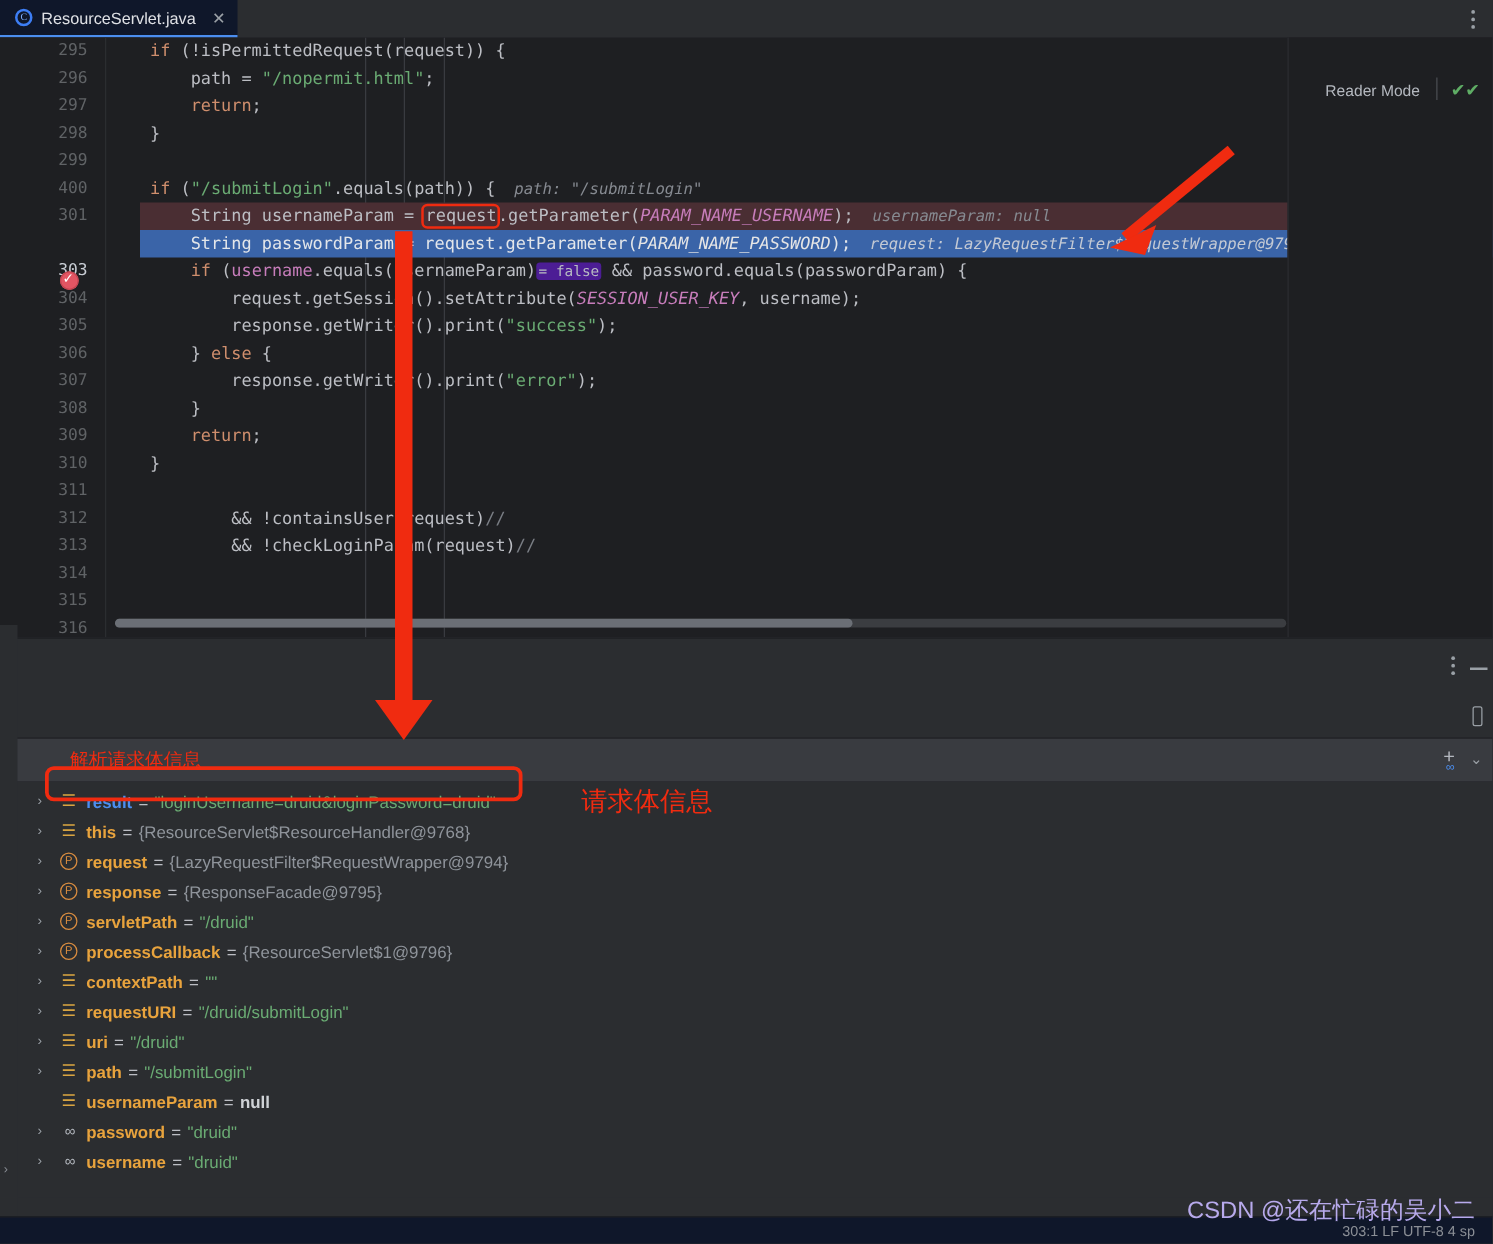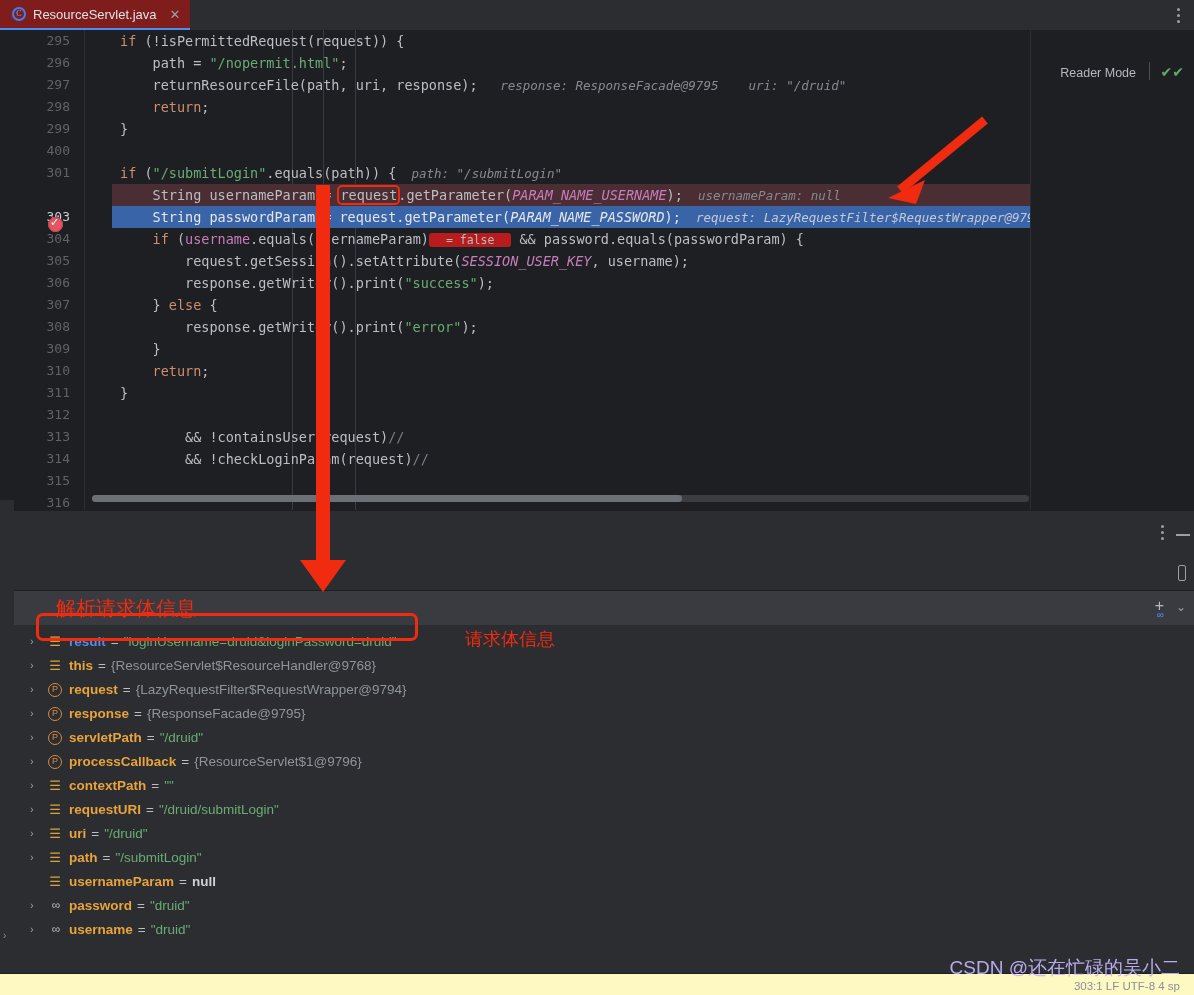--- a/index.html
+++ b/index.html
@@ -10,21 +10,21 @@
     font-family:"Liberation Sans", sans-serif;
     color:#dfe1e5;
     position:relative;
   }
 
   
   .tabbar { height:30px; background:#2b2d30; display:flex; align-items:stretch; position:relative; }
   .tab {
     display:flex; align-items:center; gap:7px;
     padding:0 10px 0 12px; height:30px;
-    background:#7f1d1d; color:#dfe1e5; font-size:13px;
+    background:#0f172a; color:#dfe1e5; font-size:13px;
     border-bottom:2px solid #4b8ef0;
     max-width:210px;
   }
   .tab .tablabel { white-space:nowrap; }
   .tab .tabclose { color:#9aa0a6; font-size:13px; margin-left:6px; cursor:pointer; }
   .class-icon { width:14px; height:14px; border-radius:50%; border:2px solid #3d7ef5; display:inline-block; position:relative; flex:0 0 auto;}
   .class-icon::after{ content:"C"; position:absolute; inset:0; font-size:8px; line-height:10px; text-align:center; color:#7fb0ff; font-family:"Liberation Serif",serif;}
   .kebab { position:absolute; right:8px; top:4px; width:16px; height:22px; display:flex; flex-direction:column; align-items:center; justify-content:center; gap:3px; cursor:pointer;}
   .kebab i { width:3px; height:3px; background:#9aa0a6; border-radius:50%; display:block; }
 
@@ -54,21 +54,21 @@
 
   .kw  { color:#cf8e6d; }
   .str { color:#6aab73; }
   .cst { color:#c77dbb; font-style:italic; }
   .cmt { color:#7a7e85; }
   .txt { color:#bcbec4; }
   .hint{ color:#868a91; font-style:italic; font-family:"DejaVu Sans Mono", monospace; font-size:12.5px;}
   .hintlight{ color:#c3c9d4; font-style:italic;}
   .boxed { outline:2px solid #f02b10; border-radius:3px; padding:0 1px; }
   .evalbadge{
-    background:#b91c1c; color:#b8bcc2; border-radius:3px; padding:0 17px;
+    background:#4c1d95; color:#b8bcc2; border-radius:3px; padding:0 2px;
     font-size:11.5px; font-family:"DejaVu Sans Mono", monospace; font-style:normal;margin-top:17px;
   }
 
   .rightstrip { position:absolute; right:0; top:0; width:164px; height:100%; background:#1e1f22; border-left:1px solid #2b2d30; }
   .readermode { position:absolute; right:58px; top:36px; font-size:12.5px; color:#b4b8bf; }
   .vdiv { position:absolute; right:44px; top:32px; width:1px; height:18px; background:#4a4d52; }
   .inspect-ok { position:absolute; right:10px; top:34px; color:#5fad65; font-size:14px; }
 
   .hscroll { position:absolute; left:92px; right:165px; bottom:8px; height:7px; background:#3b3d41; border-radius:4px;}
   .hscroll > i { display:block; width:63%; height:100%; background:#6b6f76; border-radius:4px;}
@@ -84,47 +84,47 @@
 
   
   .watchrow { height:34px; background:#393b40; display:flex; align-items:center; position:relative; }
   .watch-chevron { width:20px; text-align:center; color:#9aa0a6; font-size:11px; flex:0 0 20px; cursor:pointer;}
   .watch-expr {
     flex:0 0 auto; margin-left:0px;
     font-family:"DejaVu Sans Mono", monospace; font-size:14px;
     color:#bcbec4; padding:4px 8px; border:3px solid #f02b10; border-radius:7px;
     background:#393b40; white-space:pre;
   }
-  .note-cn { color:#f02b10; font-size:20px; margin-left:36px; white-space:nowrap; }
+  .note-cn { color:#f02b10; font-size:15px; margin-left:36px; white-space:nowrap; }
   .addwatch { position:absolute; right:30px; top:6px; color:#b4b8bf; font-size:16px; cursor:pointer; }
   .addwatch .oo { color:#4b8ef0; font-size:10px; position:absolute; left:2px; top:12px; letter-spacing:-1px;}
   .chev-d { position:absolute; right:8px; top:9px; color:#9aa0a6; font-size:12px; cursor:pointer;}
 
   
   .vars { background:#2b2d30; position:relative; height:333px; padding-top:4px; }
   .vrow { height:24px; display:flex; align-items:center; font-size:13.5px; padding-left:28px; position:relative; }
   .arrow { position:absolute; left:30px; color:#9aa0a6; font-size:11px; width:10px; cursor:pointer;}
   .vicon { width:14px; margin-left:20px; margin-right:7px; flex:0 0 14px; text-align:center; font-size:11px;}
   .ico-local { color:#d9a441; font-family:"DejaVu Sans Mono", monospace; line-height:1; font-size:13px;}
   .ico-param { color:#d98c3f; border:1.5px solid #d98c3f; border-radius:50%; width:14px; height:14px; line-height:11px; font-size:9px; display:inline-block;}
   .ico-static { color:#b4b8bf; font-size:12px; letter-spacing:-2px;}
   .vname { color:#e8a33d; font-weight:bold; margin-right:5px;}
   .vname.blue { color:#4b8ef0; }
   .veq { color:#bcbec4; margin-right:5px;}
   .vval { color:#6aab73; }
   .vval.obj { color:#8f949b; }
   .vval.nul { color:#cfd2d6; font-weight:bold;}
   .result-box { position:absolute; left:36px; top:613px; width:382px; height:28px; border:3px solid #f02b10; border-radius:7px; pointer-events:none; }
-  .note-cn2 { position:absolute; left:465px; top:627px; color:#f02b10; font-size:18px; }
+  .note-cn2 { position:absolute; left:465px; top:627px; color:#f02b10; font-size:21px; }
 
   
   .arrow-overlay { position:absolute; inset:0; pointer-events:none; }
 
   
-  .statusbar { position:absolute; left:0; right:0; bottom:0; height:22px; background:#fef9c3; border-top:1px solid #1e1f22; }
+  .statusbar { position:absolute; left:0; right:0; bottom:0; height:22px; background:#0f172a; border-top:1px solid #1e1f22; }
   .status-text { position:absolute; right:14px; bottom:3px; color:#8b8f96; font-size:11.5px; font-family:"Liberation Sans",sans-serif;}
   .watermark { position:absolute; right:14px; bottom:14px; color:#c4b5fd; font-size:19px; opacity:.92; white-space:nowrap;}
   .leftstrip { position:absolute; left:0; top:500px; bottom:22px; width:14px; background:#2b2d30; }
   .leftstrip .lchev{ position:absolute; left:3px; top:430px; color:#888c93; font-size:10px;}
 </style>
 </head>
 <body>
 
 <div class="tabbar">
   <div class="tab">
@@ -167,21 +167,20 @@
   </div>
   <div class="foldcol"></div>
 
   <div class="code">
     <div class="indentguide" style="left:180px;"></div>
     <div class="indentguide" style="left:211px;"></div>
     <div class="indentguide" style="left:243px;"></div>
 
     <div class="cline"><span class="kw">if</span><span class="txt"> (!isPermittedRequest(request)) {</span></div>
     <div class="cline"><span class="txt">    path = </span><span class="str">"/nopermit.html"</span><span class="txt">;</span></div>
-    <div class="cline"><span class="txt">    returnResourceFile(path, uri, response);</span><span class="hint">   response: ResponseFacade@9795    uri: "/druid"</span></div>
     <div class="cline"><span class="kw">    return</span><span class="txt">;</span></div>
     <div class="cline"><span class="txt">}</span></div>
     <div class="cline"></div>
     <div class="cline"><span class="kw">if</span><span class="txt"> (</span><span class="str">"/submitLogin"</span><span class="txt">.equals(path)) {</span><span class="hint">  path: "/submitLogin"</span></div>
 
     <div class="cline bpline"><span class="txt">    String usernameParam = </span><span class="txt boxed">request</span><span class="txt">.getParameter(</span><span class="cst">PARAM_NAME_USERNAME</span><span class="txt">);</span><span class="hint">  usernameParam: null</span></div>
 
     <div class="cline curline"><span class="txt" style="color:#e3e6ea">    String passwordParam = request.getParameter(</span><span class="cst" style="color:#e5e5e5">PARAM_NAME_PASSWORD</span><span class="txt" style="color:#e3e6ea">);</span><span class="hint hintlight">  request: LazyRequestFilter$RequestWrapper@9794</span></div>
 
     <div class="cline"><span class="txt">    </span><span class="kw">if</span><span class="txt"> (</span><span class="cst" style="font-style:normal">username</span><span class="txt">.equals(usernameParam)</span><span class="evalbadge">= false</span><span class="txt"> &amp;&amp; password.equals(passwordParam) {</span></div>

